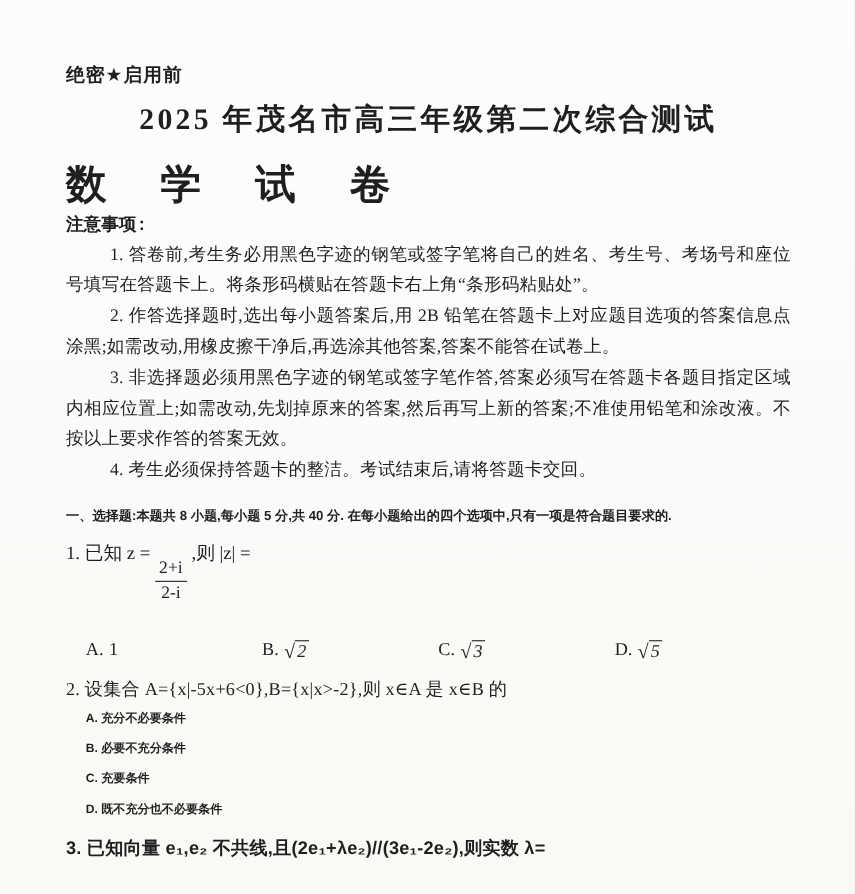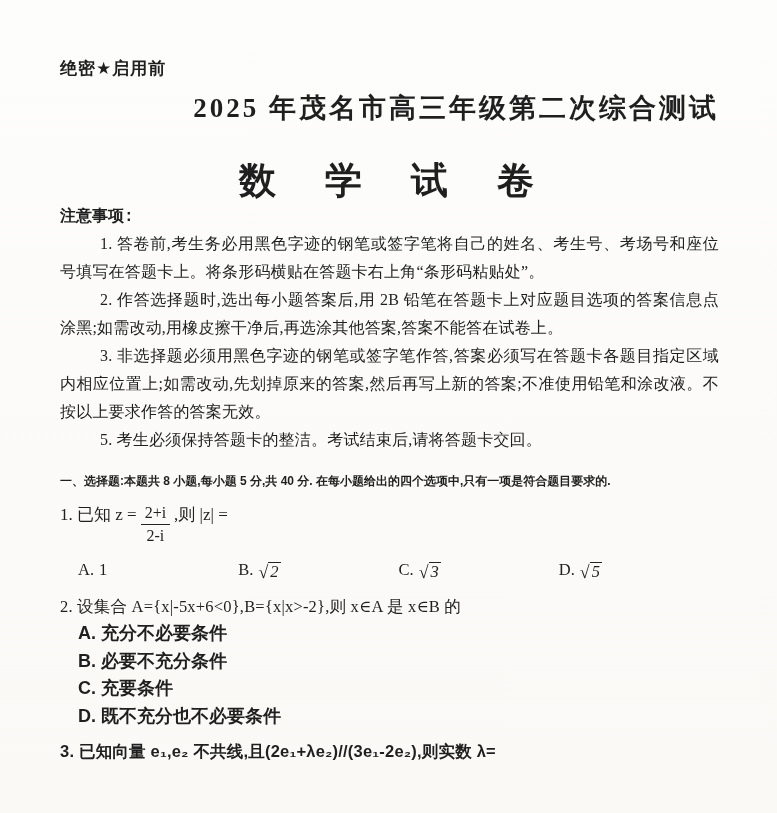--- a/index.html
+++ b/index.html
@@ -14,26 +14,26 @@
     color:#1f1f1f;
     font-family:"Liberation Serif","DejaVu Serif",serif;
     font-size:16px;
   }
   .classification{
     font-family:"Liberation Sans","DejaVu Sans",sans-serif;
     font-weight:bold;font-size:17px;line-height:22px;
     letter-spacing:1px;
   }
   .exam-title{
-    margin-top:10px;text-align:right;
+    margin-top:10px;text-align:center;
     font-family:"Liberation Serif","DejaVu Serif",serif;
     font-weight:bold;font-size:27px;line-height:36px;letter-spacing:3px;
   }
   .subject-title{
-    margin-top:32px;text-align:center;
+    margin-top:20px;
     font-weight:bold;font-size:37px;line-height:46px;letter-spacing:6px;
   }
   .exam-info{
     margin-top:24px;line-height:26px;font-size:16.5px;
     text-indent:40px;letter-spacing:.5px;
   }
   .notice-heading{
     font-family:Liberation Mono, monospace;
     font-weight:bold;font-size:16px;line-height:26px;
   }
@@ -47,40 +47,40 @@
     font-weight:bold;font-size:12px;line-height:27px;
     text-align:justify;
     padding-left:36px;text-indent:-36px;
   }
   .q1-stem{
     margin-top:8px;display:flex;align-items:flex-start;
     font-size:17px;line-height:24px;
   }
   .frac{
     display:inline-flex;flex-direction:column;align-items:center;
-    margin:0 4px;font-size:16px;line-height:20px;
+    margin:16px 4px;font-size:16px;line-height:20px;
   }
   .frac .num{border-bottom:1.6px solid #222;padding:0 4px 1px;}
   .frac .den{padding-top:1px;}
   .q1-options{
     margin-top:12px;display:flex;padding-left:18px;
     font-size:16.5px;line-height:24px;
   }
   .q1-options .opt{width:176px;display:flex;align-items:flex-end;}
   .opt-label{margin-right:5px;}
   .sqrt{display:inline-flex;align-items:flex-start;}
   .sqrt .sign{font-size:18px;line-height:20px;}
   .sqrt .radicand{border-top:1.5px solid #222;line-height:18px;padding:0 2px;font-style:italic;}
   .q2-stem{
     margin-top:12px;font-size:16.5px;line-height:26px;letter-spacing:.2px;
   }
   .q2-option{
     margin:0;padding-left:18px;
     font-family:"Liberation Sans","DejaVu Sans",sans-serif;
-    font-weight:bold;font-size:18px;line-height:27.5px;
+    font-weight:bold;font-size:11px;line-height:27.5px;
   }
   .q3-stem{
     margin-top:8px;
     font-family:"Liberation Sans","DejaVu Sans",sans-serif;
     font-weight:bold;font-size:16.5px;line-height:26px;letter-spacing:.2px;
   }
 </style>
 </head>
 <body>
 
@@ -91,21 +91,21 @@
   <div class="exam-title">2025 年茂名市高三年级第二次综合测试</div>
 
   <div class="subject-title">数　学　试　卷</div>
 
 
   <div class="notice-heading">注意事项:</div>
 
   <p class="notice-item">1. 答卷前,考生务必用黑色字迹的钢笔或签字笔将自己的姓名、考生号、考场号和座位号填写在答题卡上。将条形码横贴在答题卡右上角“条形码粘贴处”。</p>
   <p class="notice-item">2. 作答选择题时,选出每小题答案后,用 2B 铅笔在答题卡上对应题目选项的答案信息点涂黑;如需改动,用橡皮擦干净后,再选涂其他答案,答案不能答在试卷上。</p>
   <p class="notice-item">3. 非选择题必须用黑色字迹的钢笔或签字笔作答,答案必须写在答题卡各题目指定区域内相应位置上;如需改动,先划掉原来的答案,然后再写上新的答案;不准使用铅笔和涂改液。不按以上要求作答的答案无效。</p>
-  <p class="notice-item">5. 考生必须保持答题卡的整洁。考试结束后,请将答题卡交回。</p>
+  <p class="notice-item">4. 考生必须保持答题卡的整洁。考试结束后,请将答题卡交回。</p>
 
   <div class="section-heading"><span>一、选择题:</span><span>本题共 8 小题,每小题 5 分,共 40 分. 在每小题给出的四个选项中,只有一项是符合题目要求的.</span></div>
 
   <div class="q1-stem">
     <span>1. 已知 z =</span>
     <span class="frac">
       <span class="num">2+i</span>
       <span class="den">2-i</span>
     </span>
     <span>,则 |z| =</span>

